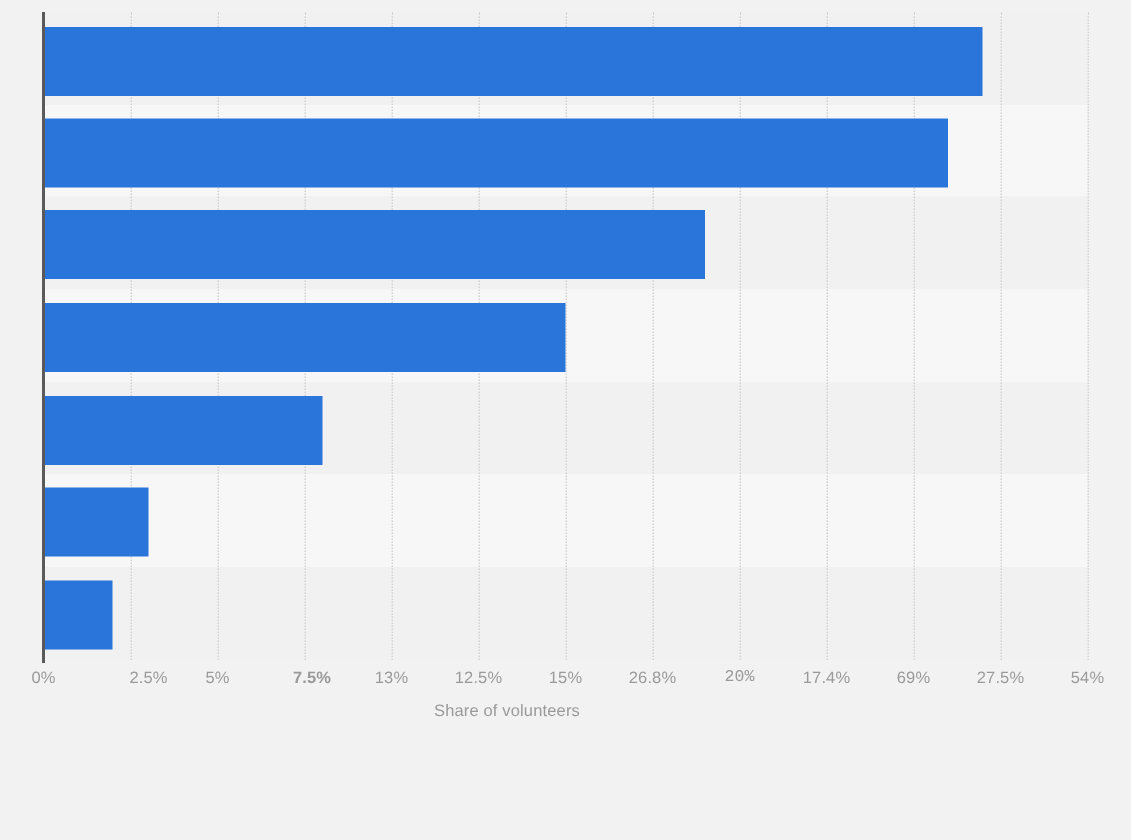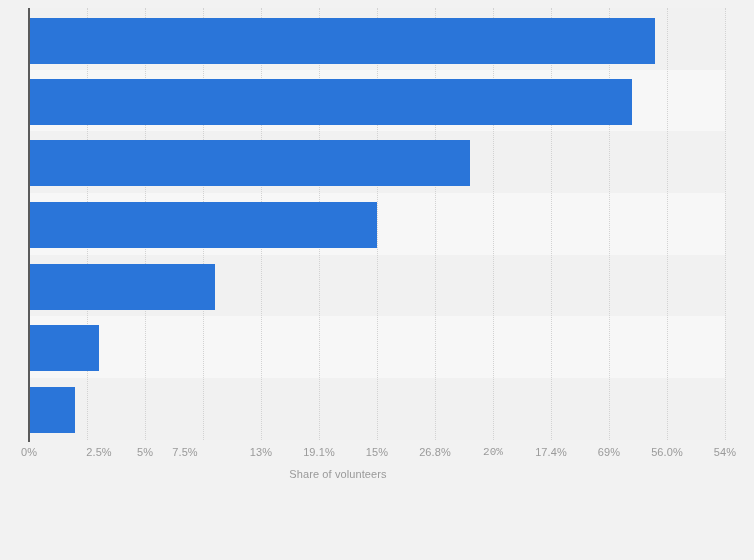--- a/index.html
+++ b/index.html
@@ -131,29 +131,29 @@
     <div class="bar" style="top: 317px; height: 46px; width: 69.6px; background: rgb(42, 117, 217);"></div>
     <div class="bar" style="top: 379px; height: 46px; width: 46.4px; background: rgb(42, 117, 217);"></div>
   </div>
 
   <div id="y-axis-line" style="background: rgb(90, 90, 90);"></div>
 
   <div id="tick-labels">
     <span class="tick-label" style="left: 29px; color: rgb(154, 154, 154);">0%</span>
     <span class="tick-label" style="left: 87px; color: rgb(154, 154, 154); margin-left: 12px;">2.5%</span>
     <span class="tick-label" style="left: 145px; color: rgb(154, 154, 154);">5%</span>
-    <span class="tick-label" style="left: 185px; color: rgb(154, 154, 154);">7.5%</span>
+    <span class="tick-label" style="left: 208px; color: rgb(154, 154, 154); font-weight: bold;">7.5%</span>
     <span class="tick-label" style="left: 261px; color: rgb(154, 154, 154);">13%</span>
-    <span class="tick-label" style="left: 319px; color: rgb(154, 154, 154);">19.1%</span>
+    <span class="tick-label" style="left: 319px; color: rgb(154, 154, 154);">12.5%</span>
     <span class="tick-label" style="left: 377px; color: rgb(154, 154, 154); text-align: center;">15%</span>
     <span class="tick-label" style="left: 435px; color: rgb(154, 154, 154);">26.8%</span>
     <span class="tick-label" style="left: 493px; color: rgb(154, 154, 154); font-family: Liberation Mono, monospace;">20%</span>
     <span class="tick-label" style="left: 551px; color: rgb(154, 154, 154);">17.4%</span>
     <span class="tick-label" style="left: 609px; color: rgb(154, 154, 154);">69%</span>
-    <span class="tick-label" style="left: 667px; color: rgb(154, 154, 154);">56.0%</span>
+    <span class="tick-label" style="left: 667px; color: rgb(154, 154, 154);">27.5%</span>
     <span class="tick-label" style="left: 725px; color: rgb(154, 154, 154);">54%</span>
   </div>
 
   <div id="x-axis-title" style="color: rgb(154, 154, 154);">
     <span>Share of volunteers</span>
   </div>
 
 </div>
 
 </body></html>

